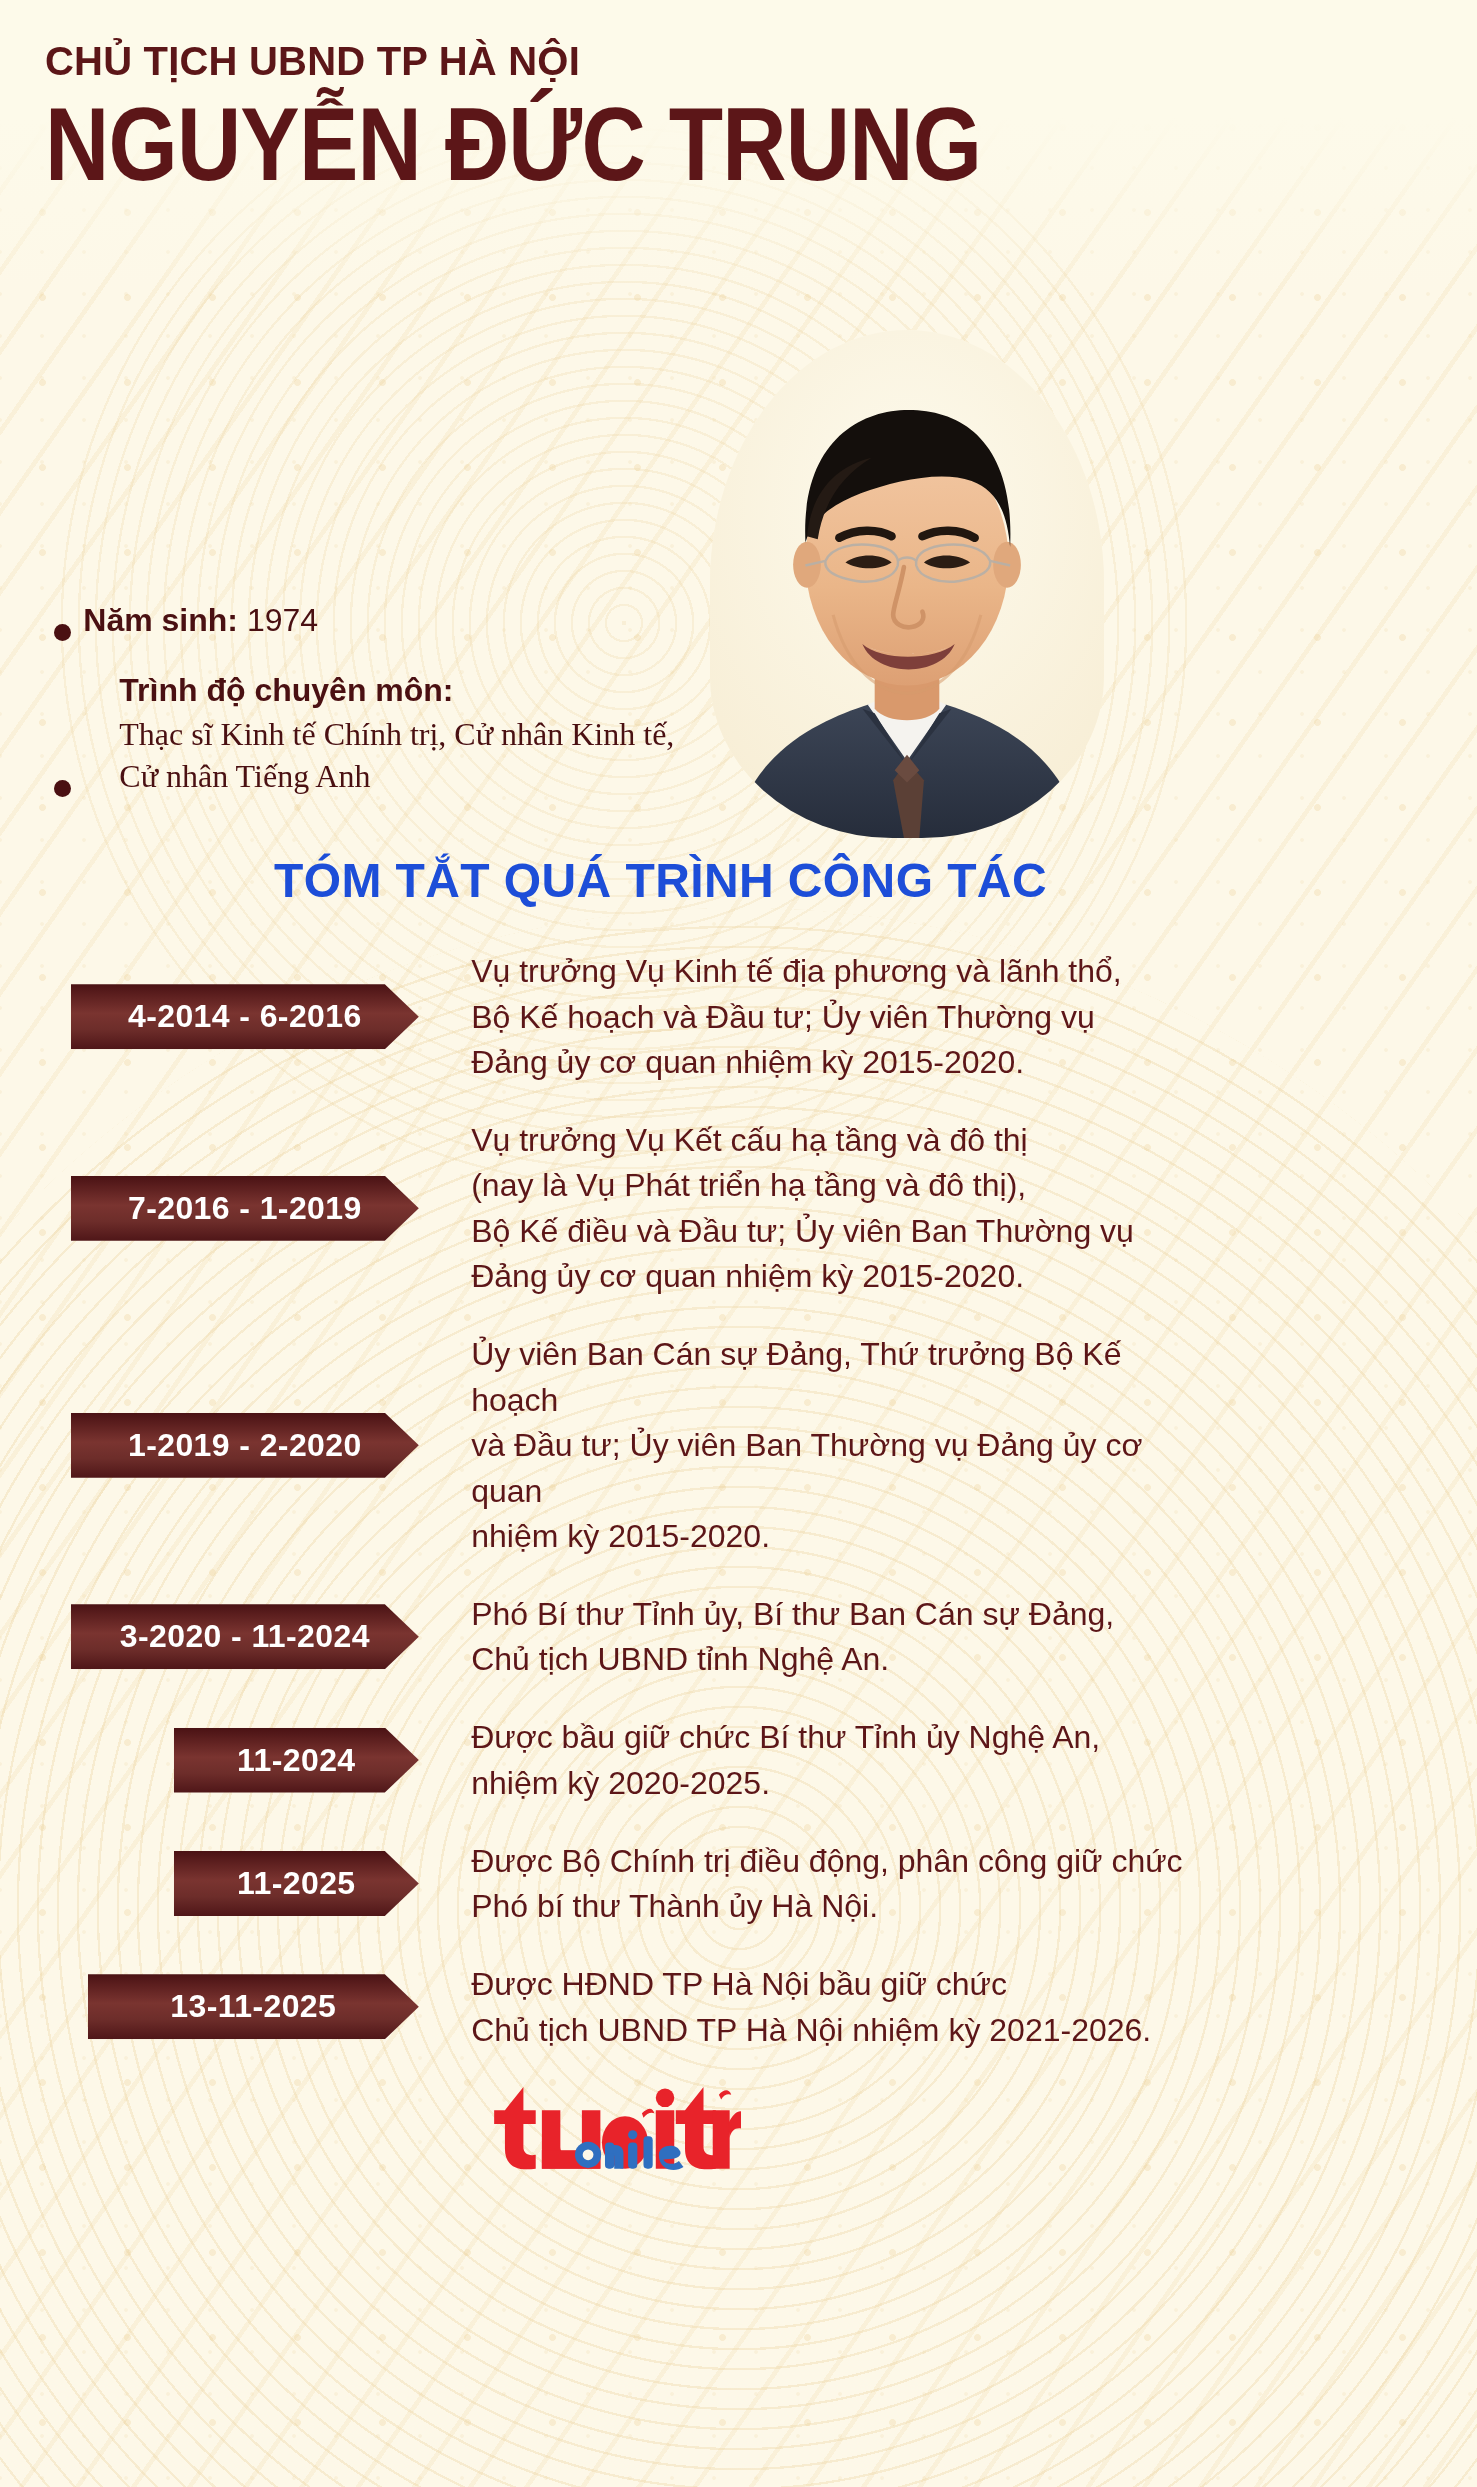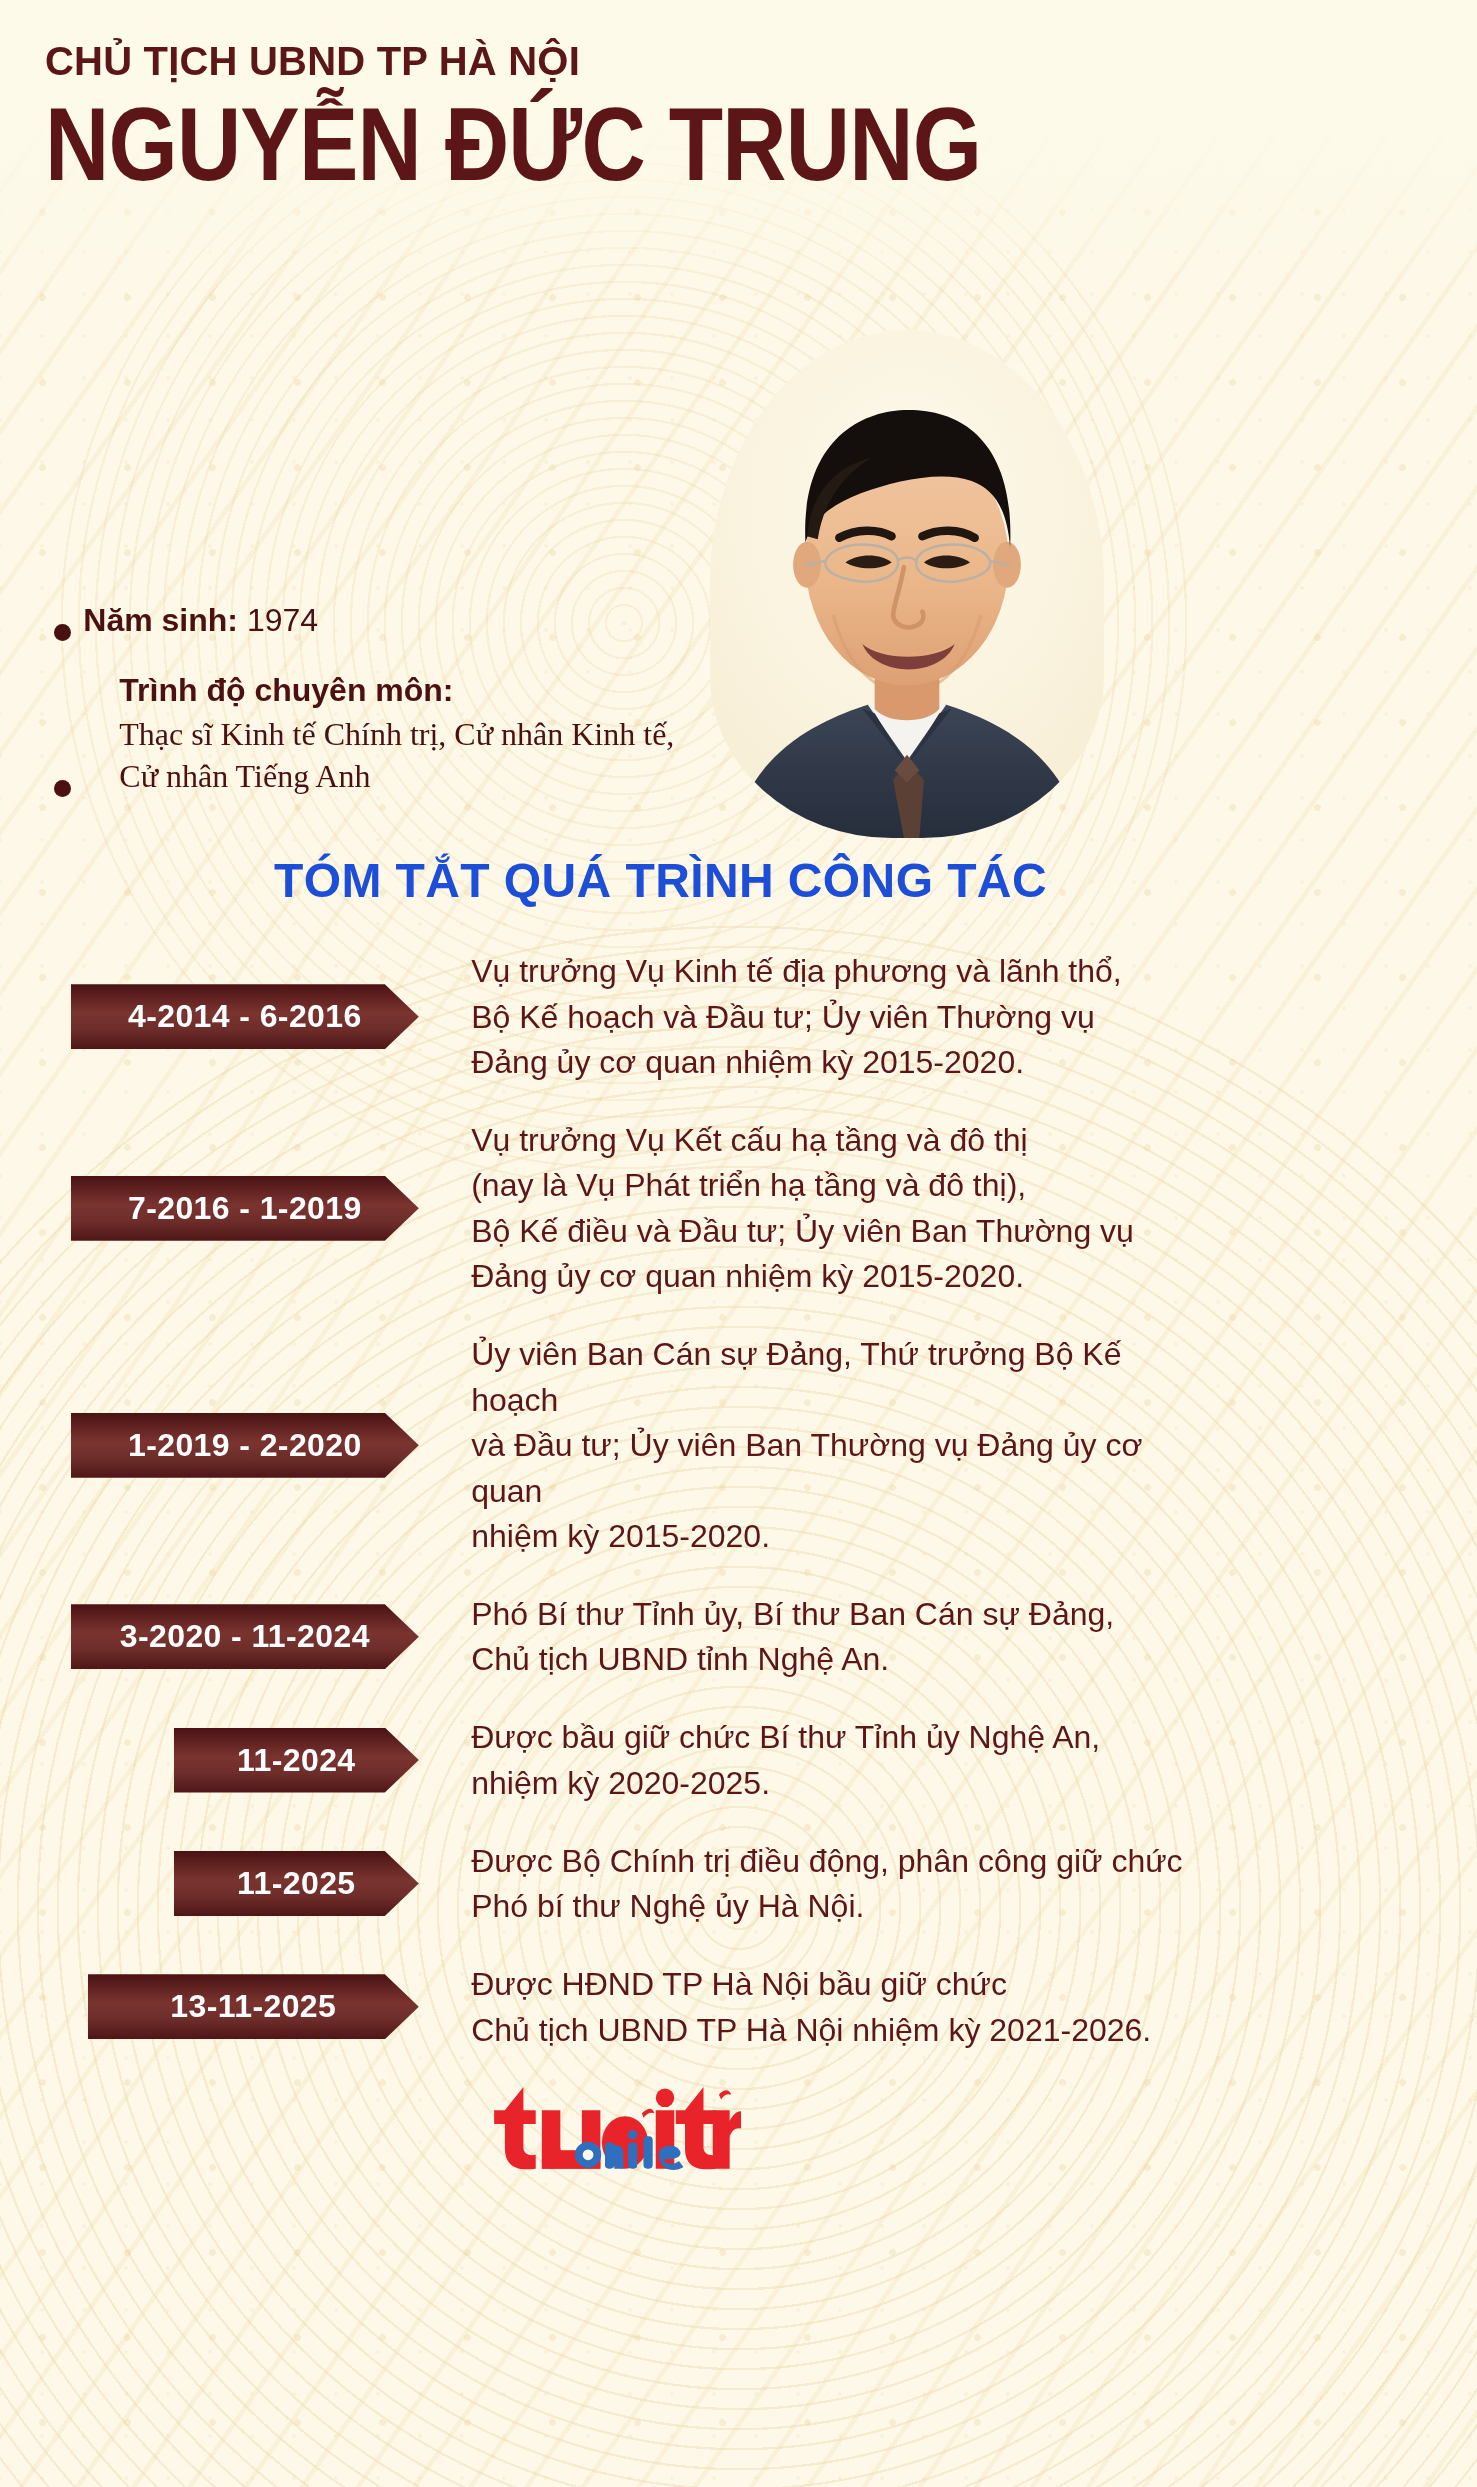--- a/index.html
+++ b/index.html
@@ -422,21 +422,21 @@
         <span class="ln">nhiệm kỳ 2020-2025.</span>
       </div>
     </div>
 
     <div class="tl-row">
       <div class="tl-badge-cell">
         <div class="tl-badge w-short">11-2025</div>
       </div>
       <div class="tl-text">
         <span class="ln">Được Bộ Chính trị điều động, phân công giữ chức</span>
-        <span class="ln">Phó bí thư Nghệ ủy Hà Nội.</span>
+        <span class="ln">Phó bí thư Thành ủy Hà Nội.</span>
       </div>
     </div>
 
     <div class="tl-row">
       <div class="tl-badge-cell">
         <div class="tl-badge w-mid">13-11-2025</div>
       </div>
       <div class="tl-text">
         <span class="ln">Được HĐND TP Hà Nội bầu giữ chức</span>
         <span class="ln">Chủ tịch UBND TP Hà Nội nhiệm kỳ 2021-2026.</span>

